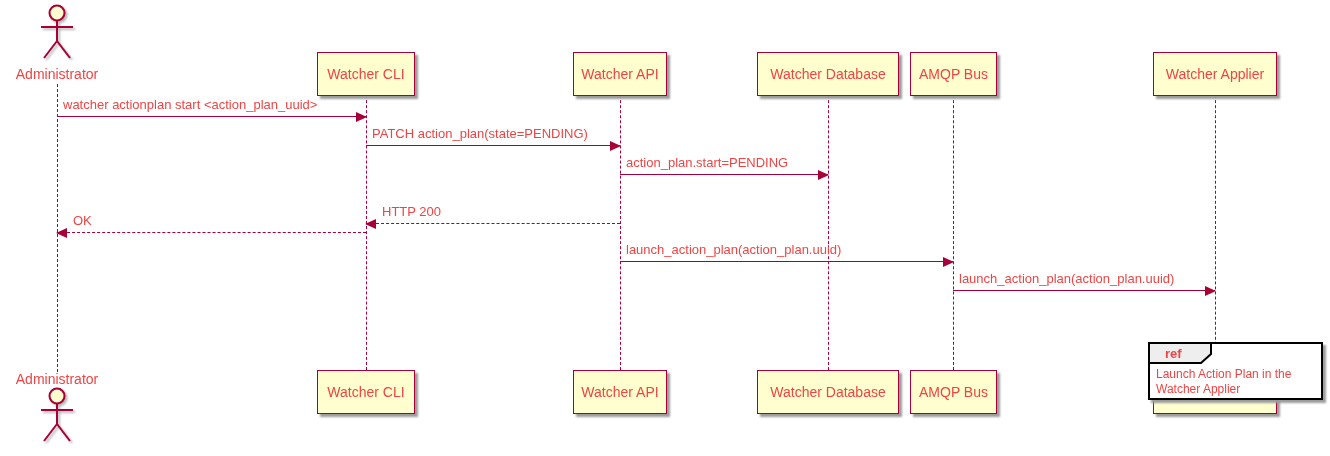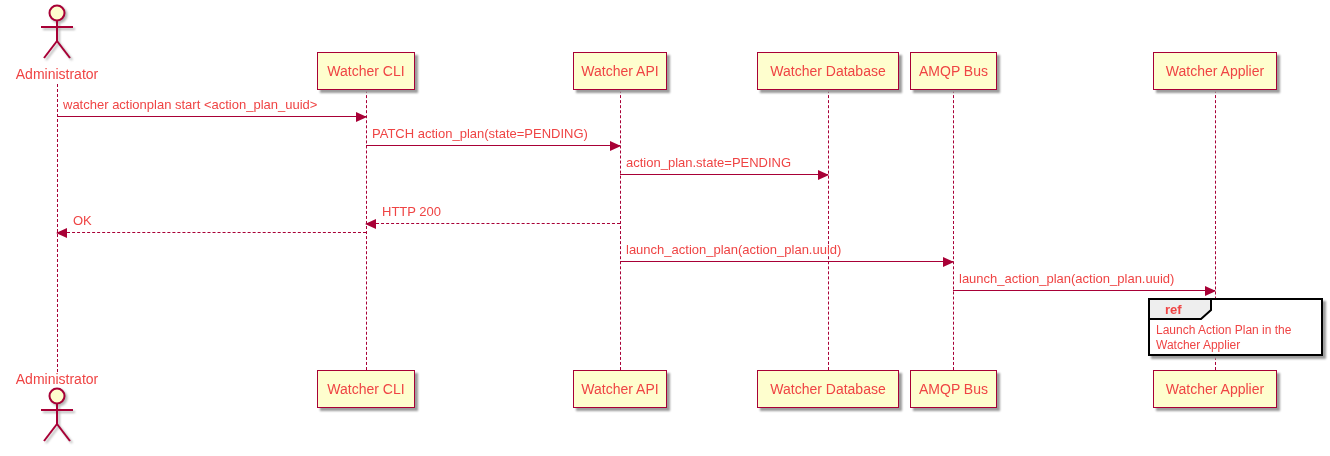--- a/index.html
+++ b/index.html
@@ -5,21 +5,21 @@
   html,body { margin:0; padding:0; background:#ffffff; }
   .canvas {
     position:relative; width:1330px; height:456px; background:#ffffff;
     font-family:Liberation Sans, sans-serif; color:#ef4444;
     overflow:hidden;
   }
   
   .lifeline { position:absolute; width:0; border-left:1px dashed #A80036; }
   
   .pbox {
-    position:absolute; box-sizing:border-box; height:38px;
+    position:absolute; box-sizing:border-box; height:44px;
     background:#FEFECE; border:1.6px solid #A80036;
     box-shadow:3px 3px 2px #9c9c9c;
     display:flex; align-items:center; justify-content:center;
     font-size:14px; white-space:nowrap; padding:0 6px;
   }
   
   .actor-fig { position:absolute; filter:drop-shadow(2.5px 2.5px 1px #b5b5b5); }
   .actor-label { position:absolute; width:120px; text-align:center; font-size:14px; }
   
   .msg { position:absolute; height:20px; font-size:13px; }
@@ -27,21 +27,21 @@
   .msg.to-left .lbl { left:16px; }
   .msg .line { position:absolute; left:0; right:0; bottom:0; border-top:1px solid #A80036; }
   .msg.dashed .line { border-top-style:dashed; }
   .msg .arr { position:absolute; bottom:-5px; width:0; height:0;
     border-top:5px solid transparent; border-bottom:5px solid transparent; }
   .msg.to-right .arr { right:-1px; border-left:11px solid #A80036; }
   .msg.to-left  .arr { left:-1px;  border-right:11px solid #A80036; }
   
   .refbox {
     position:absolute; box-sizing:border-box; background:#ffffff;
-    border:2px solid #000; box-shadow:3px 3px 2px #9c9c9c; z-index:5;
+    border:2px solid #000; box-shadow:3px 3px 2px #9c9c9c; z-index:5;margin-top:44px;
   }
   .ref-tab { position:absolute; left:-2px; top:-2px; }
   .ref-keyword { position:absolute; left:15px; top:2px; font-weight:bold; font-size:13px; }
   .ref-body { position:absolute; left:6px; top:23px; font-size:12px; line-height:15px; white-space:nowrap; }
 </style>
 </head>
 <body>
 
 <div class="canvas">
 
@@ -73,21 +73,21 @@
     <div class="arr"></div>
   </div>
 
   <div class="msg to-right" style="left:57px; top:97px; width:309px;">
     <div class="lbl">watcher actionplan start &lt;action_plan_uuid&gt;</div>
     <div class="line"></div>
     <div class="arr"></div>
   </div>
 
   <div class="msg to-right" style="left:620px; top:155px; width:208px;">
-    <div class="lbl">action_plan.state=PENDING</div>
+    <div class="lbl">action_plan.start=PENDING</div>
     <div class="line"></div>
     <div class="arr"></div>
   </div>
 
   <div class="msg to-left dashed" style="left:366px; top:184px; width:254px;margin-top:20px;">
     <div class="lbl">HTTP 200</div>
     <div class="line"></div>
     <div class="arr"></div>
   </div>
 

